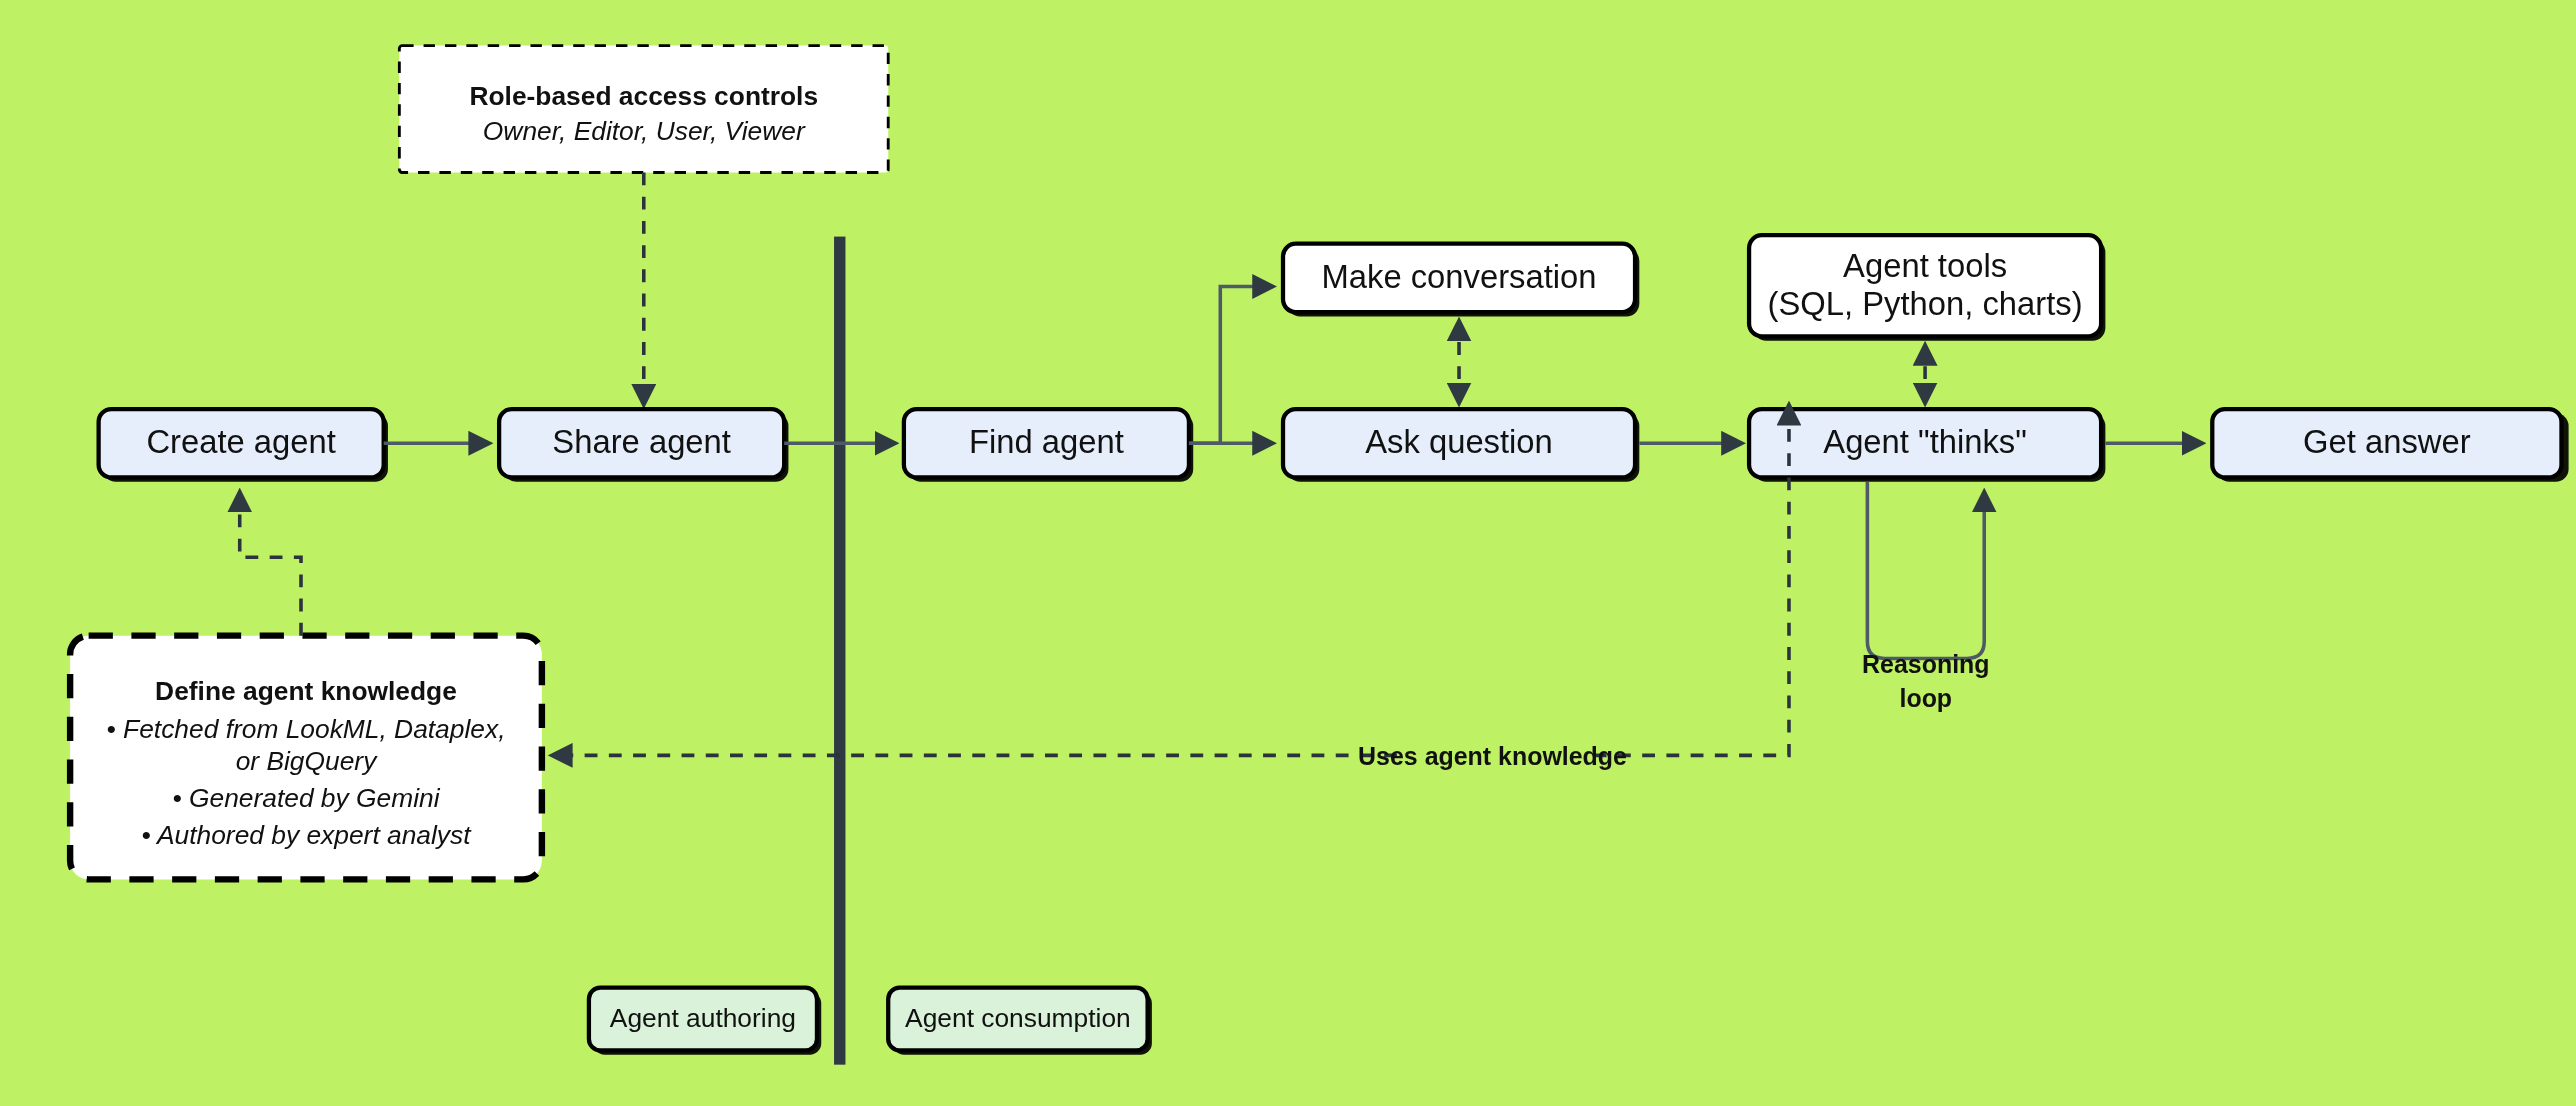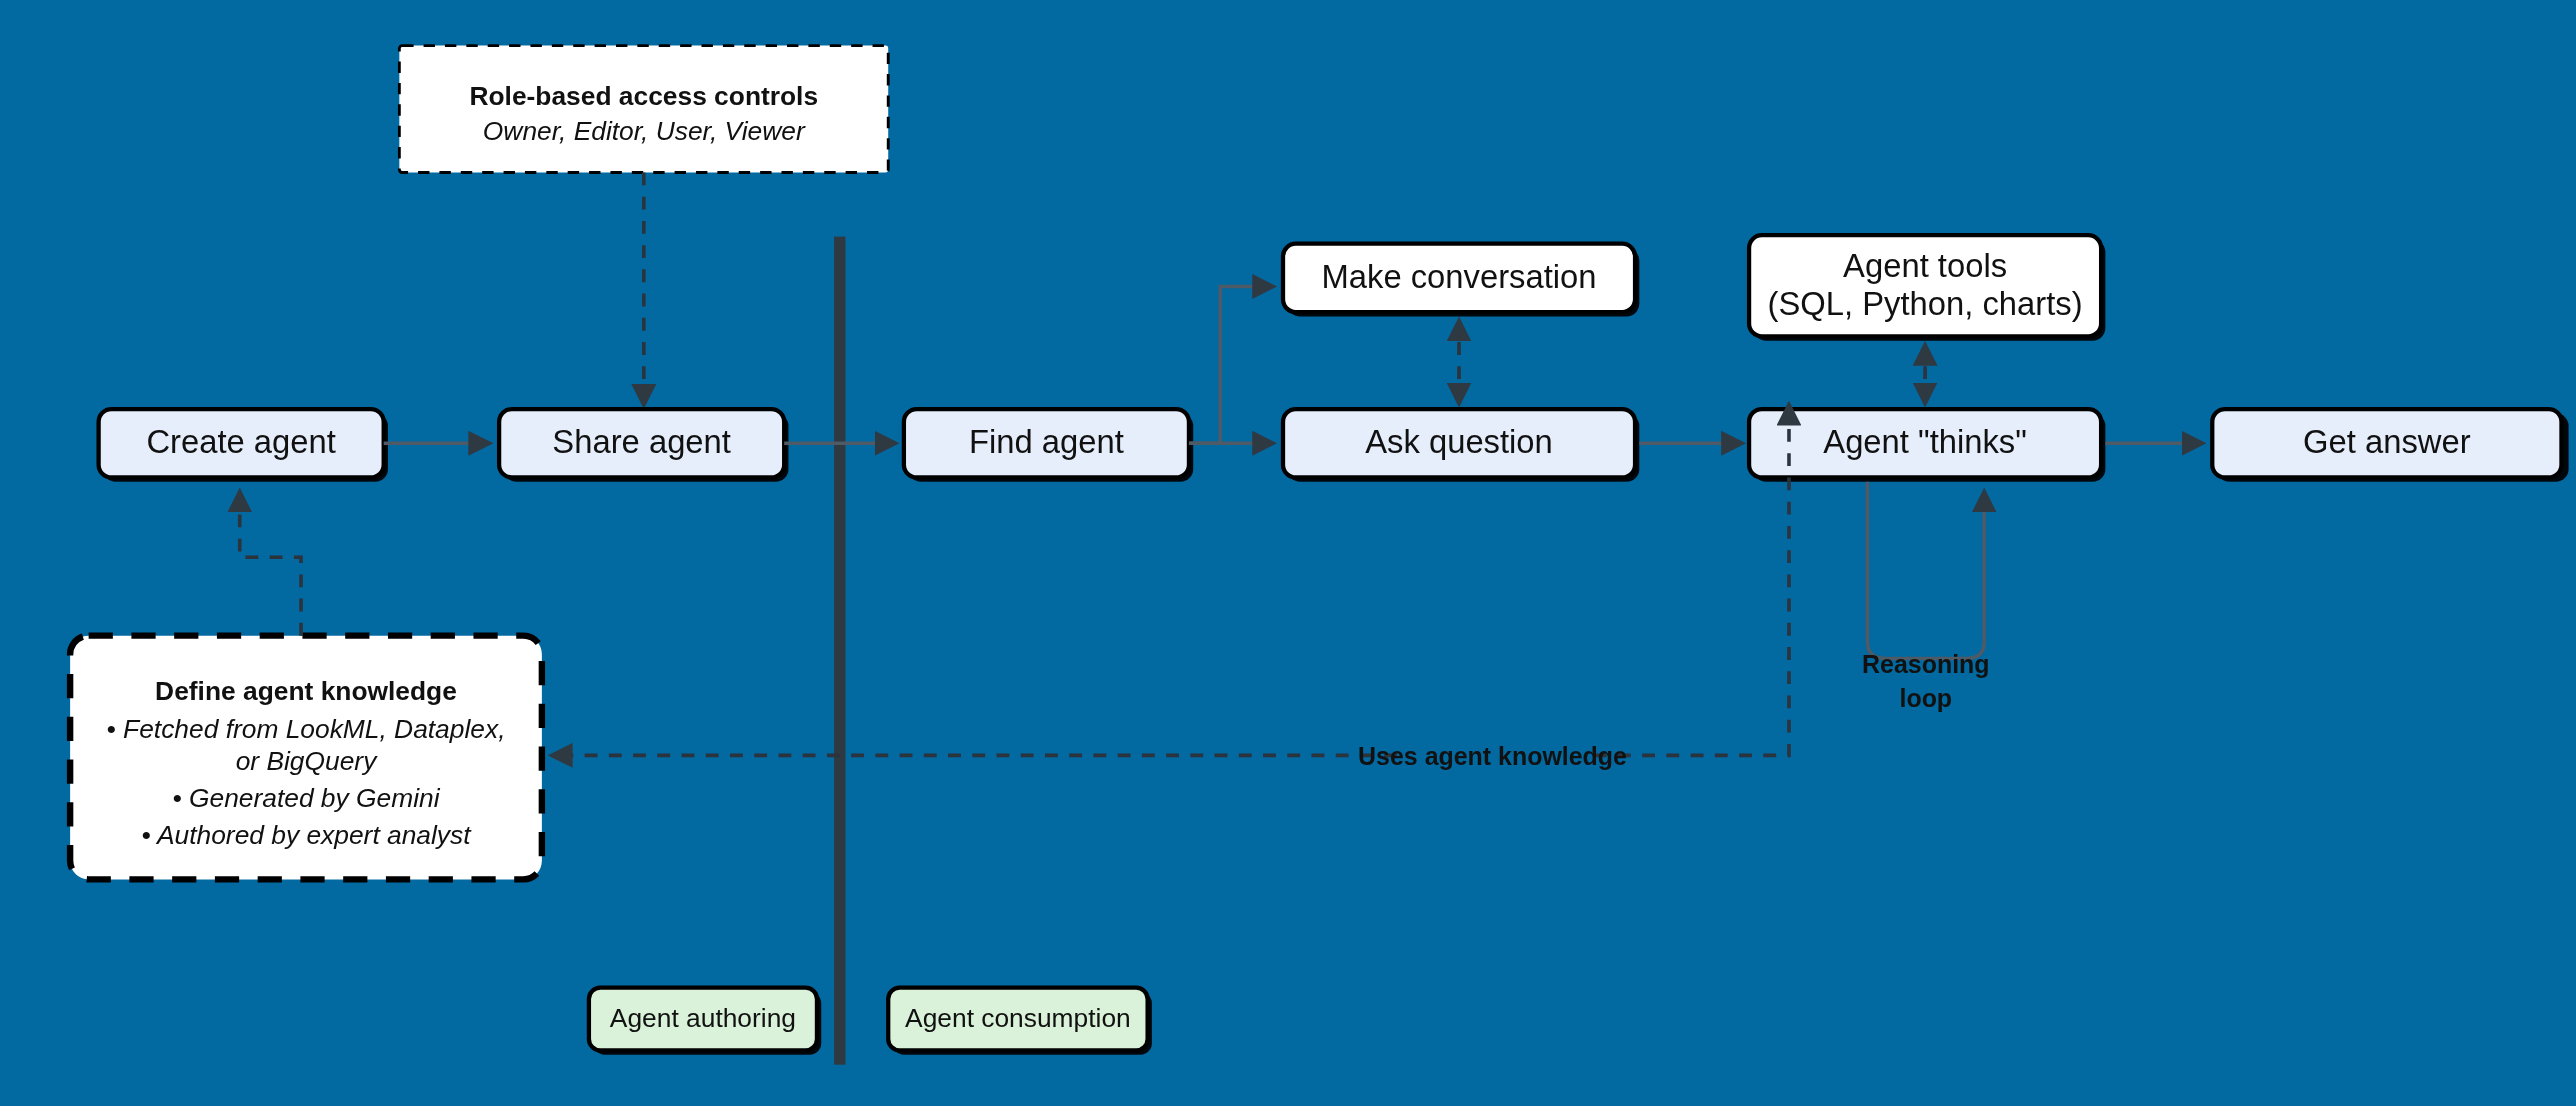--- a/index.html
+++ b/index.html
@@ -1,17 +1,17 @@
 <!DOCTYPE html>
 <html style="font-size:11.4px"><head>
 <meta charset="utf-8">
 <style>
   html,body{margin:0;padding:0;background:#ffffff;}
   body{width:2576px;height:1106px;font-family:"Liberation Sans",sans-serif;overflow:hidden;}
-  #stage{position:relative;width:2576px;height:1106px;background:#0369a1;}
+  #stage{position:relative;width:2576px;height:1106px;background:#bef264;}
   svg#diagram{position:absolute;left:0;top:0;width:2576px;height:1106px;}
 
   .node-text{font-family:"Liberation Sans",sans-serif;font-size:46px;fill:#111111;text-anchor:middle;dominant-baseline:middle;}
   .note-title{font-family:"Liberation Sans",sans-serif;font-size:37px;font-weight:bold;fill:#111111;text-anchor:middle;}
   .note-line{font-family:"Liberation Sans",sans-serif;font-size:37px;font-style:italic;fill:#111111;text-anchor:middle;}
   .edge-label{font-family:"Liberation Sans",sans-serif;font-size:35px;font-weight:bold;fill:#111111;text-anchor:middle;}
   .legend-text{font-family:"Liberation Sans",sans-serif;font-size:37px;fill:#111111;text-anchor:middle;dominant-baseline:middle;}
 
   .box-blue{fill:#e6eefb;stroke:#000000;stroke-width:6;}
   .box-white{fill:#ffffff;stroke:#000000;stroke-width:6;}

